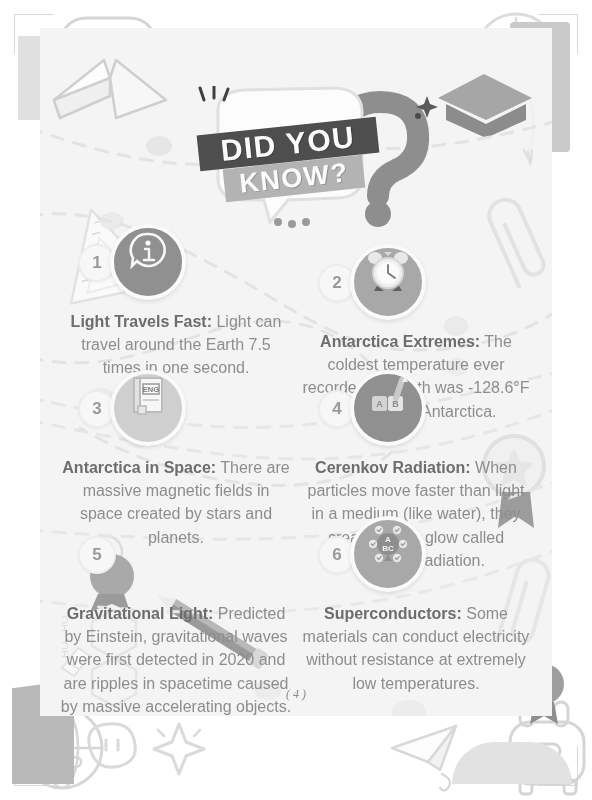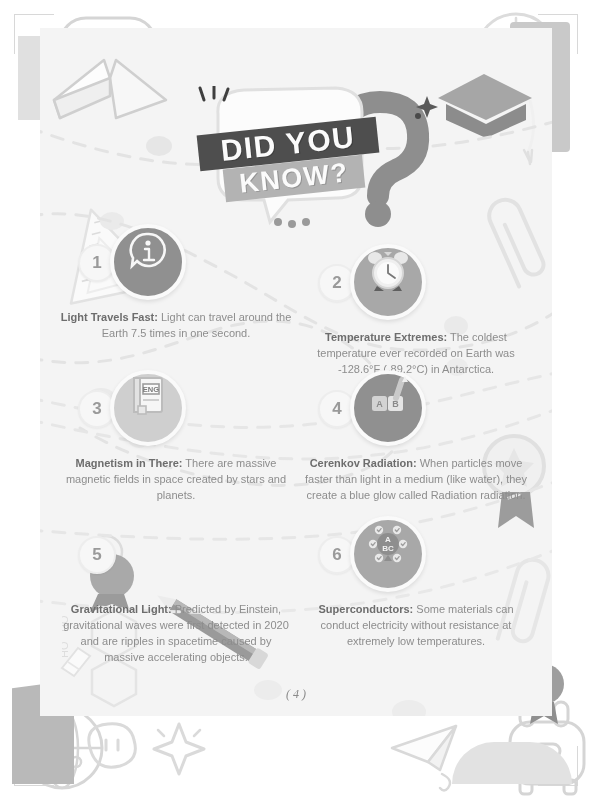--- a/index.html
+++ b/index.html
@@ -136,21 +136,21 @@
     z-index: 2;
     box-shadow: 0 2px 4px rgba(0,0,0,0.10);
   }
   .icon-circle.light { background: #cfcfcf; }
   .icon-circle.mid   { background: #a8a8a8; }
 
   .fact-text {
     margin-top: 8px;
     padding: 0 12px;
     text-align: center;
-    font-size: 11px;
+    font-size: 16px;
     line-height: 1.45;
     color: #8d8d8d;
   }
   .fact-text b { color: #6d6d6d; font-weight: bold; }
 
   
   #footer {
     position: absolute;
     left: 0; right: 0; bottom: 14px;
     text-align: center;
@@ -416,40 +416,40 @@
             <circle cx="23" cy="25" r="15" fill="#efefef" stroke="#d6d6d6" stroke-width="2"></circle>
             <circle cx="23" cy="25" r="11" fill="#fafafa"></circle>
             <path d="M23 25 L23 17 M23 25 L30 30" stroke="#777" stroke-width="1.8" stroke-linecap="round"></path>
             <path d="M23 8 l-4 -4 h8 Z" fill="#d8d8d8"></path>
             <path d="M12 38 l-3 5 h10 Z" fill="#5f5f5f"></path>
             <path d="M34 38 l3 5 h-10 Z" fill="#5f5f5f"></path>
           </svg>
         </div>
       </div>
       <div class="fact-text">
-        <b>Temperature Extremes:</b><span> The coldest temperature ever recorded on Earth was -128.6°F (-89.2°C) in Antarctica.</span>
+        <b>Antarctica Extremes:</b><span> The coldest temperature ever recorded on Earth was -128.6°F (-89.2°C) in Antarctica.</span>
       </div>
     </div>
 
     <div class="fact-row fact-col-l row2">
       <div class="badge-wrap">
         <div class="num-circle">3</div>
         <div class="icon-circle light">
           <svg width="42" height="44" viewBox="0 0 42 44">
             <rect x="7" y="4" width="28" height="34" rx="2" fill="#f6f6f6" stroke="#bcbcbc" stroke-width="2"></rect>
             <rect x="7" y="4" width="6" height="34" fill="#e2e2e2" stroke="#bcbcbc" stroke-width="2"></rect>
             <rect x="16" y="10" width="16" height="10" fill="#fbfbfb" stroke="#9d9d9d" stroke-width="1.6"></rect>
             <text x="24" y="18" text-anchor="middle" font-family="Liberation Sans, sans-serif" font-size="7.5" font-weight="bold" fill="#7a7a7a">ENG</text>
             <line x1="16" y1="26" x2="32" y2="26" stroke="#c6c6c6" stroke-width="1.6"></line>
             <rect x="11" y="32" width="8" height="8" fill="#e8e8e8" stroke="#bcbcbc" stroke-width="1.6"></rect>
           </svg>
         </div>
       </div>
       <div class="fact-text">
-        <b>Magnetism in There:</b><span> There are massive magnetic fields in space created by stars and planets.</span>
+        <b>Antarctica in Space:</b><span> There are massive magnetic fields in space created by stars and planets.</span>
       </div>
     </div>
 
     <div class="fact-row fact-col-r row2">
       <div class="badge-wrap">
         <div class="num-circle">4</div>
         <div class="icon-circle">
           <svg width="46" height="46" viewBox="0 0 46 46">
             <rect x="7" y="22" width="15" height="15" rx="2.5" fill="#d3d3d3"></rect>
             <text x="14.5" y="33" text-anchor="middle" font-family="Liberation Sans, sans-serif" font-size="9" font-weight="bold" fill="#8a8a8a">A</text>

